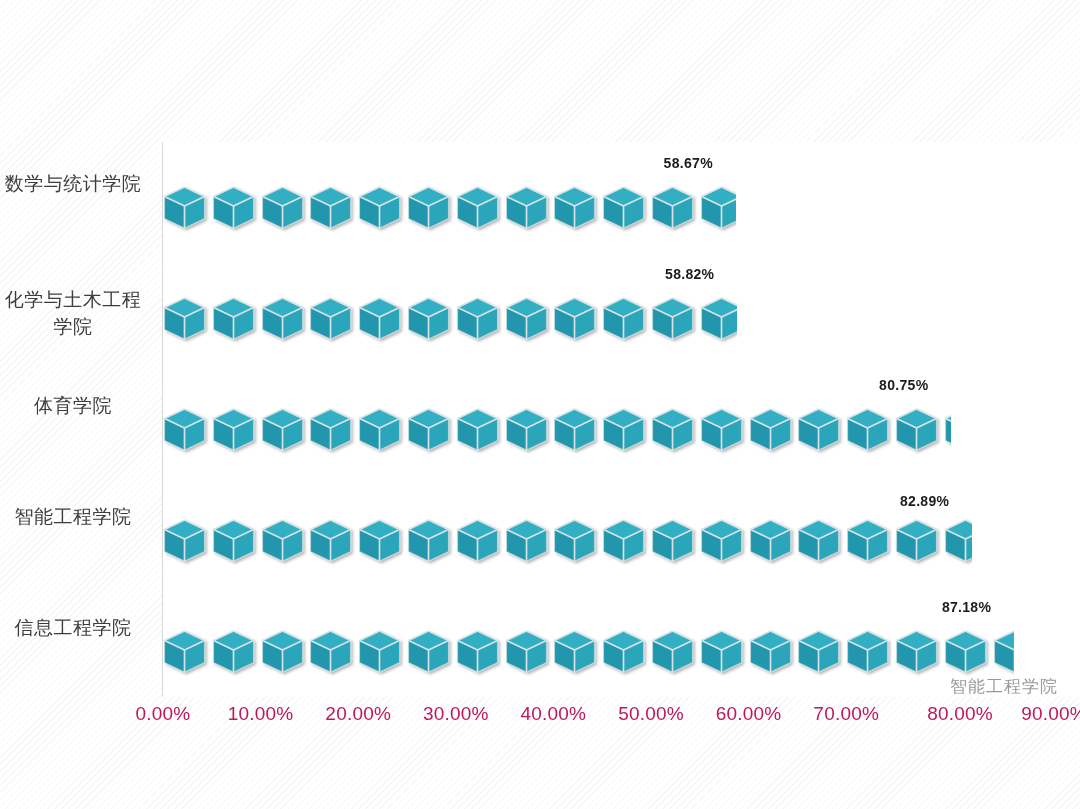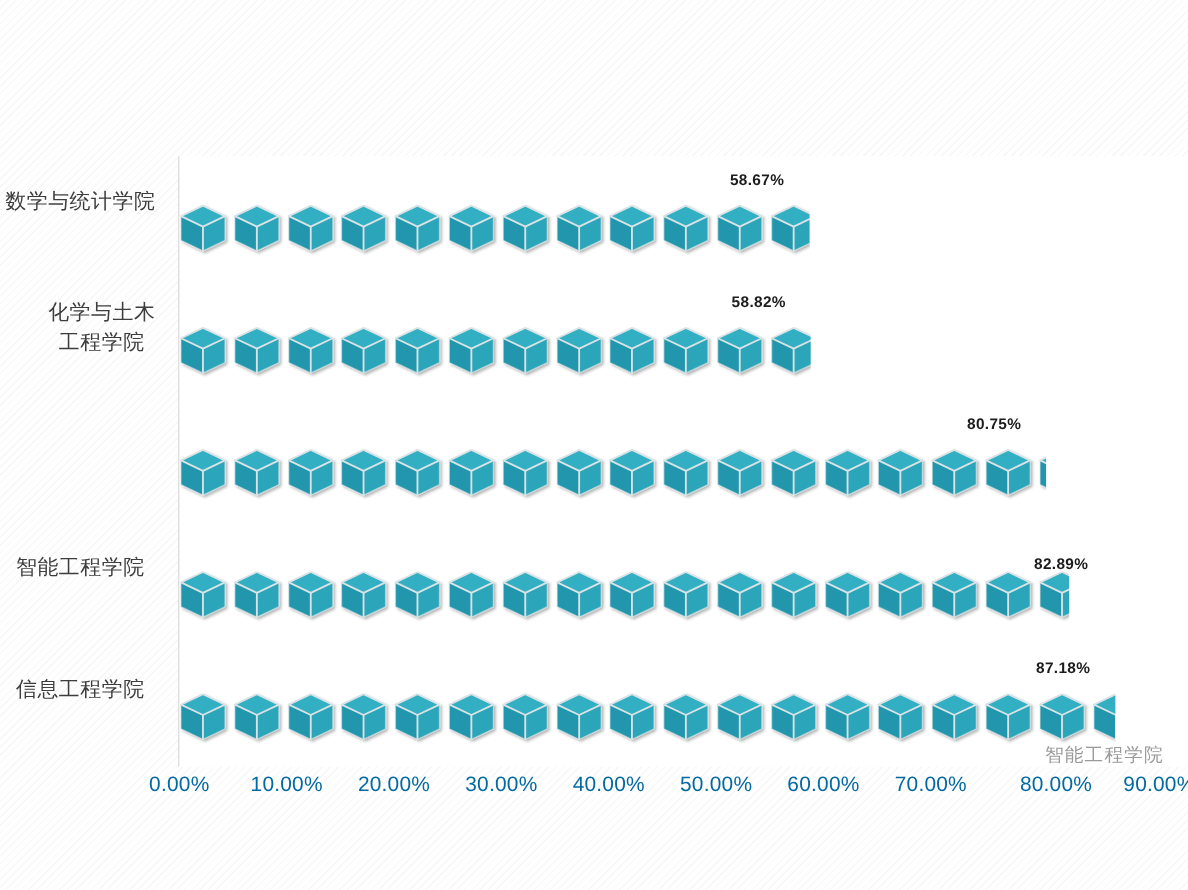--- a/index.html
+++ b/index.html
@@ -123,21 +123,21 @@
     left: 163px;
     top: 703px;
     width: 917px;
     height: 34px;
   }
   .x-tick {
     position: absolute;
     top: 0;
     transform: translateX(-50%);
     font-size: 19px;
-    color: #0369a1;
+    color: #be185d;
     white-space: nowrap;
     letter-spacing: 0.2px;
   }
 
   
   #watermark {
     position: absolute;
     right: 22px;
     bottom: 14px;
     font-size: 17px;
@@ -148,21 +148,22 @@
 </head>
 <body>
 
 <div id="chart-root">
 
   <div id="plot-panel"></div>
   <div id="y-axis-line"></div>
 
   <div id="cat-labels">
       <div class="cat-label" style="top: 27.5px;">数学与统计学院</div>
-      <div class="cat-label" style="top: 129px; padding-left: 39px;">化学与土木工程学院</div>
+      <div class="cat-label" style="top: 144px;">化学与土木工程学院</div>
+      <div class="cat-label" style="top: 249.5px;">体育学院</div>
       <div class="cat-label" style="top: 360.5px;">智能工程学院</div>
       <div class="cat-label" style="top: 471.5px;">信息工程学院</div>
     </div>
 
   <div id="bars-layer">
       <div class="bar-row" style="top: 142px; width: 917px; height: 111px;">
         <div class="cube-strip"><span class="cube"><svg class="cube-art" viewBox="0 0 48.8 52" xmlns="http://www.w3.org/2000/svg">
               <defs>
                 <filter id="cshadow" x="-40%" y="-40%" width="200%" height="200%">
                   <feGaussianBlur in="SourceAlpha" stdDeviation="1.6"></feGaussianBlur>
@@ -1560,21 +1561,21 @@
                 <polygon points="21.5,4 41.5,13.5 21.5,23 1.5,13.5" fill="#31AFC2"></polygon>
                 <polygon points="1.5,13.5 21.5,23 21.5,45 1.5,35.5" fill="#2196AC"></polygon>
                 <polygon points="41.5,13.5 41.5,35.5 21.5,45 21.5,23" fill="#2AA5B9"></polygon>
                 <polyline points="21.5,4 41.5,13.5 21.5,23 1.5,13.5 21.5,4" fill="none" stroke="#d9e3e6" stroke-width="1.7" stroke-linejoin="round"></polyline>
                 <line x1="21.5" y1="23" x2="21.5" y2="45" stroke="#d9e3e6" stroke-width="1.7"></line>
                 <line x1="1.5" y1="13.5" x2="1.5" y2="35.5" stroke="#d9e3e6" stroke-width="1.2" opacity="0.55"></line>
                 <line x1="41.5" y1="13.5" x2="41.5" y2="35.5" stroke="#d9e3e6" stroke-width="1.2" opacity="0.55"></line>
                 <polyline points="1.5,35.5 21.5,45 41.5,35.5" fill="none" stroke="#d9e3e6" stroke-width="1.1" opacity="0.5"></polyline>
               </g>
             </svg></span></div>
-        <div class="value-label" style="left: 737.006px; top: 29px; margin-left: 40px;">82.89%</div>
+        <div class="value-label" style="left: 737.006px; top: 18px;">82.89%</div>
       </div>
       <div class="bar-row" style="top: 586px; width: 917px; height: 111px; text-align: right;">
         <div class="cube-strip"><span class="cube"><svg class="cube-art" viewBox="0 0 48.8 52" xmlns="http://www.w3.org/2000/svg">
               <defs>
                 <filter id="cshadow" x="-40%" y="-40%" width="200%" height="200%">
                   <feGaussianBlur in="SourceAlpha" stdDeviation="1.6"></feGaussianBlur>
                   <feOffset dx="1.6" dy="2.2" result="o"></feOffset>
                   <feComponentTransfer>
                     <feFuncA type="linear" slope="0.30"></feFuncA>
                   </feComponentTransfer>

